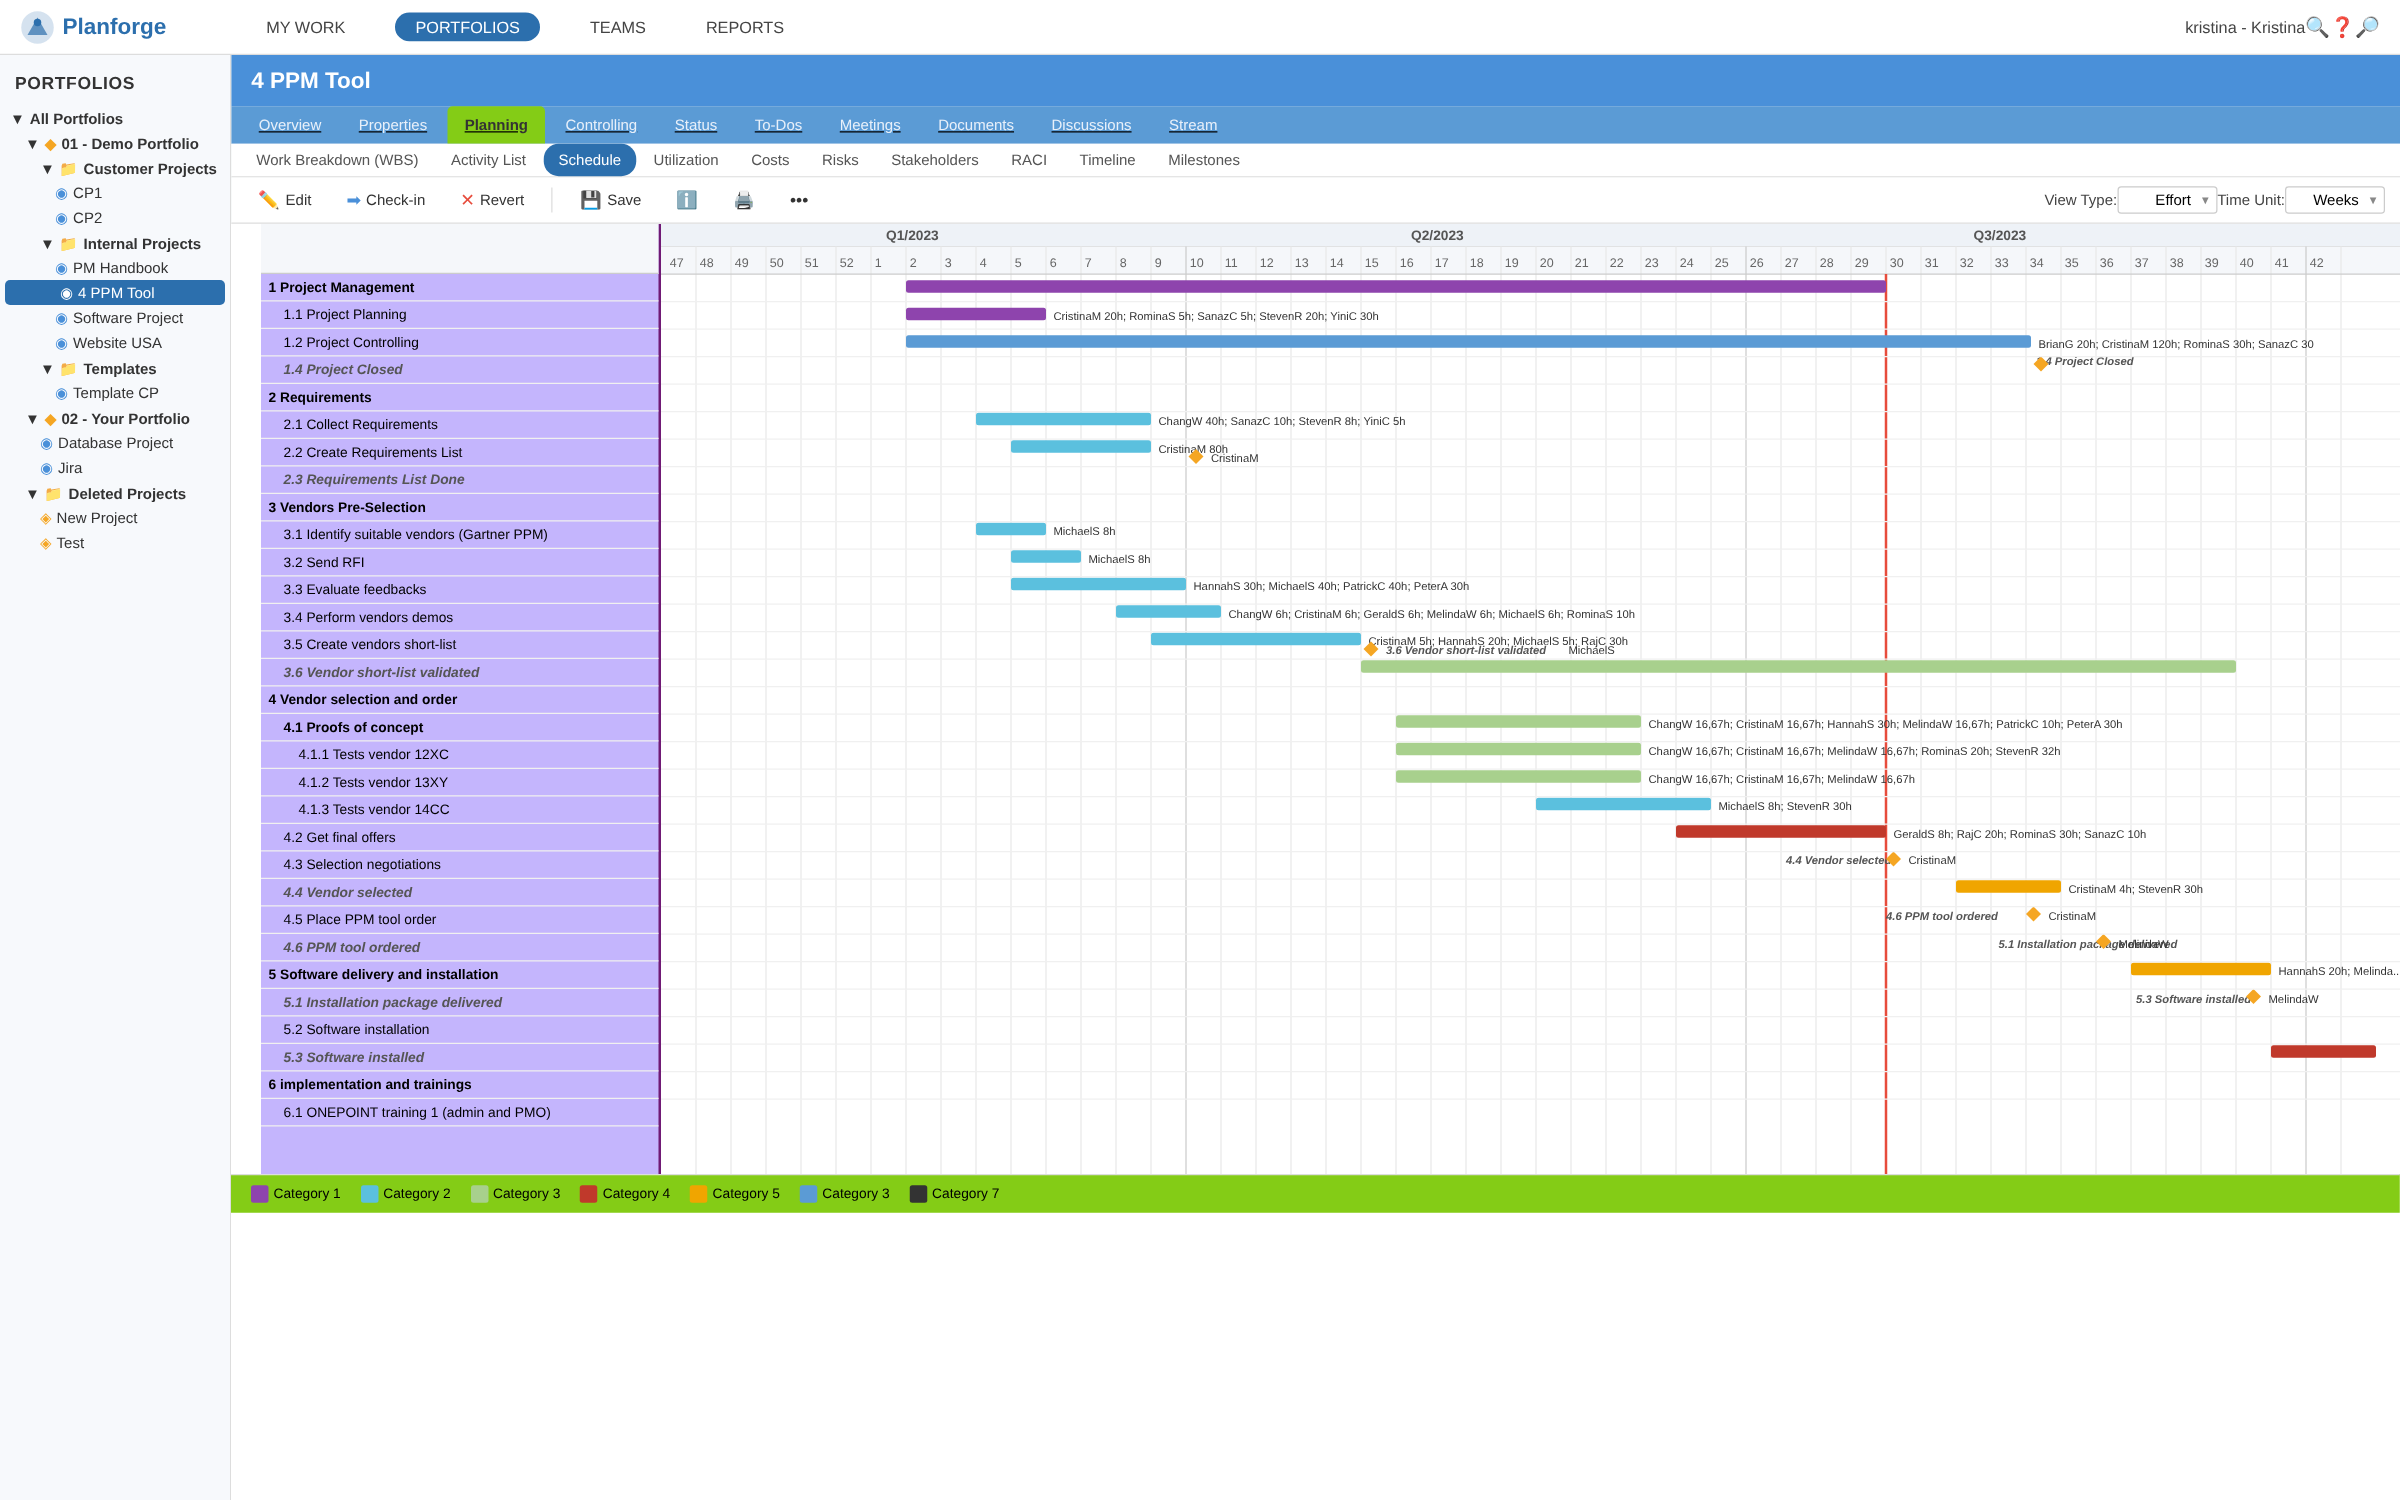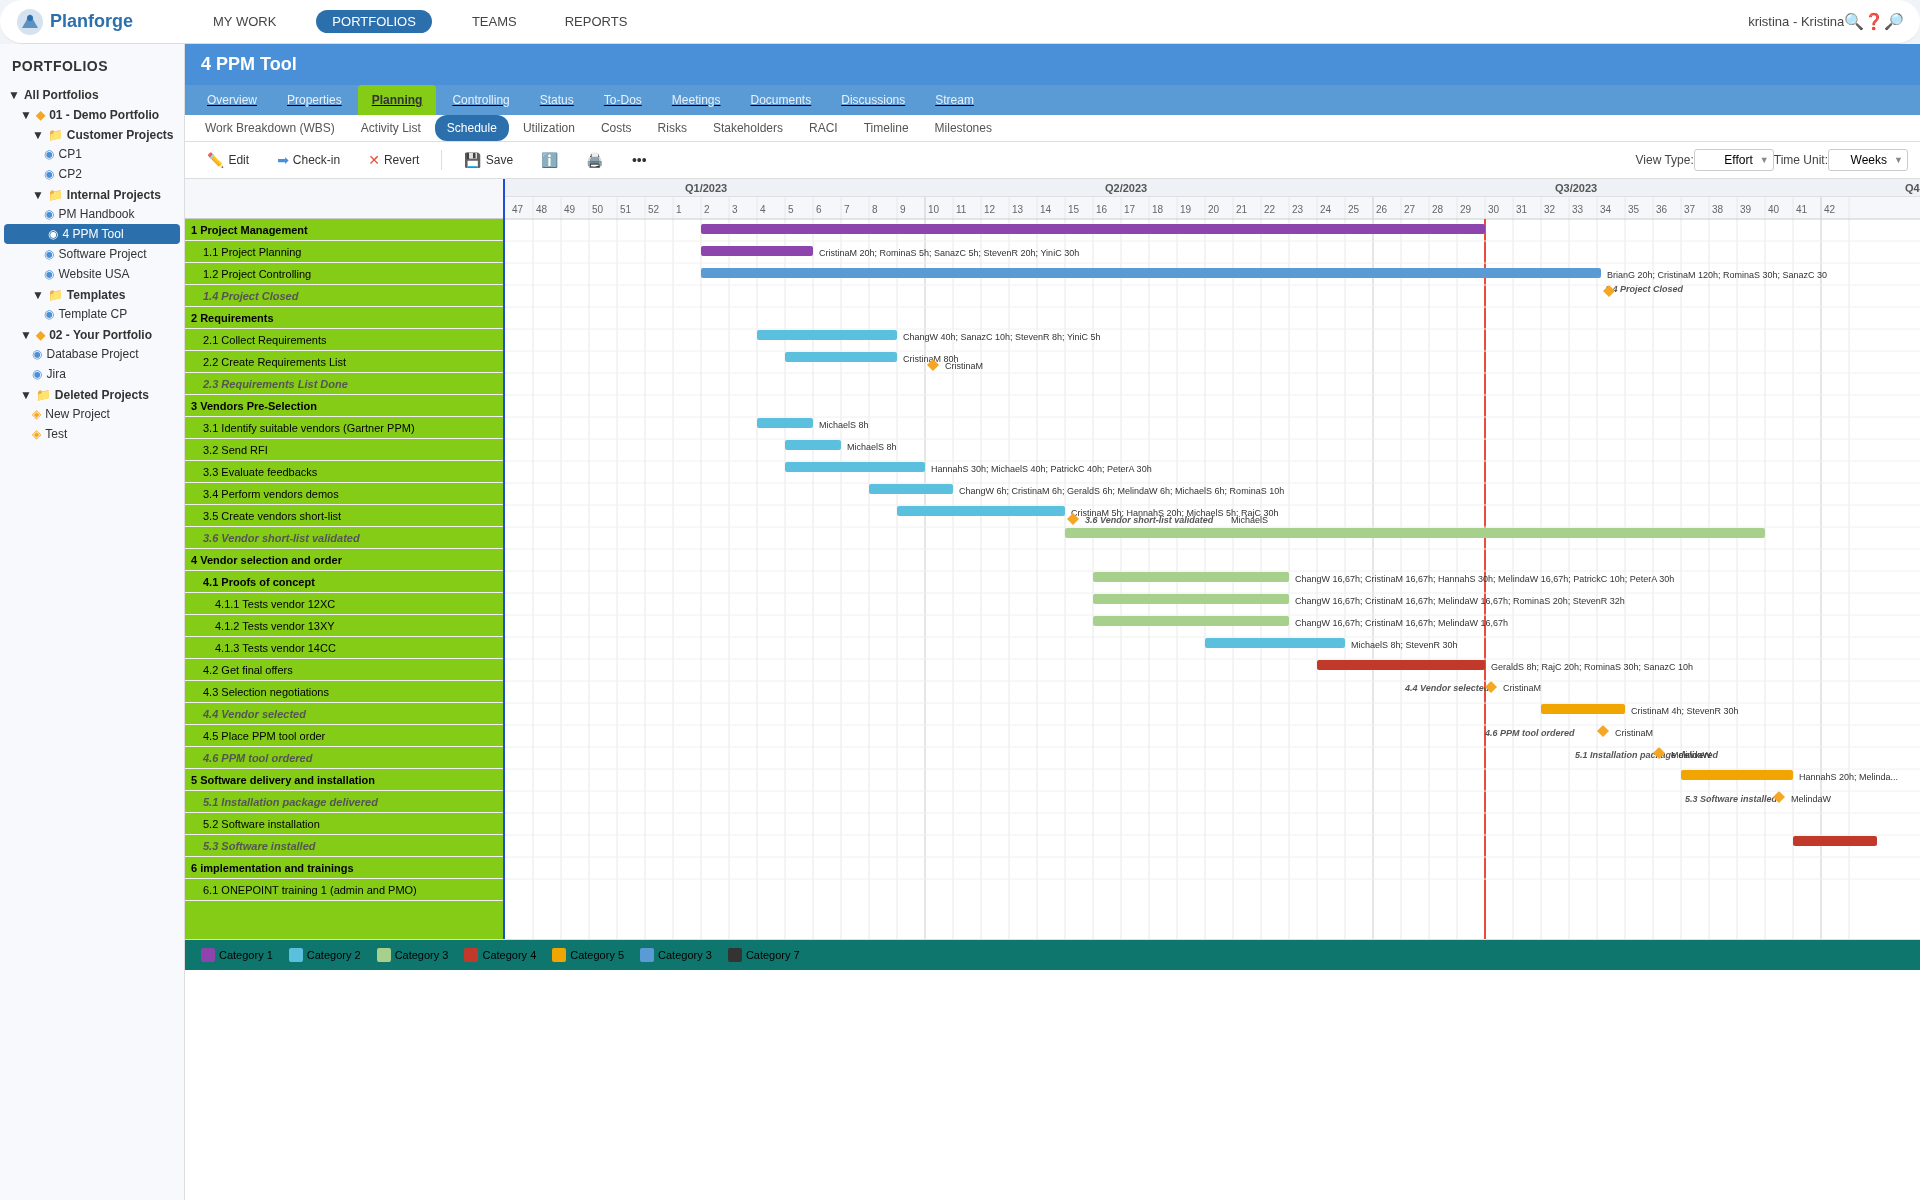--- a/index.html
+++ b/index.html
@@ -7,21 +7,20 @@
 
     
     .top-nav {
       height: 44px;
       background: #fff;
       border-bottom: 1px solid #ddd;
       display: flex;
       align-items: center;
       padding: 0 16px;
       gap: 32px;
-      border-radius: 22px;
     }
     .logo { display: flex; align-items: center; gap: 6px; font-weight: bold; font-size: 18px; color: #2c6fad; margin-right: 40px; }
     .logo-icon { width: 28px; height: 28px; }
     .nav-item { font-size: 13px; color: #444; cursor: pointer; padding: 4px 8px; }
     .nav-item.active { background: #2c6fad; color: #fff; border-radius: 14px; padding: 4px 16px; }
     .nav-right { margin-left: auto; display: flex; align-items: center; font-size: 13px; color: #444; }
     .user-label { cursor: pointer; }
 
     
     .main-layout { display: flex; height: calc(1200px - 44px); }
@@ -156,22 +155,23 @@
     .select-wrapper::after { content: '▼'; position: absolute; right: 5px; top: 50%; transform: translateY(-50%); font-size: 9px; color: #888; pointer-events: none; }
 
     
     .gantt-wrapper { flex: 1; overflow: auto; background: #fff; }
     .gantt-container { display: flex; min-width: 2200px; }
 
     
     .wbs-column {
       width: 320px;
       flex-shrink: 0;
-      border-right: 2px solid #1d4ed8;
-      background: #84cc16;
+      border-right: 2px solid #701a75;
+      background: #c4b5fd;
+      margin-left: 24px;
     }
     .gantt-header-spacer { height: 40px; border-bottom: 1px solid #ccc; background: #f5f7fa; }
     .gantt-row {
       height: 22px;
       display: flex;
       align-items: center;
       border-bottom: 1px solid #f0f0f0;
       padding: 0 6px;
       font-size: 11px;
       white-space: nowrap;
@@ -185,21 +185,21 @@
 
     
     .chart-area { flex: 1; overflow: hidden; position: relative; }
 
     
     .category-legend {
       display: flex;
       align-items: center;
       gap: 16px;
       padding: 8px 16px;
-      background: #0f766e;
+      background: #84cc16;
       border-top: 1px solid #ddd;
       font-size: 11px;
     }
     .legend-item { display: flex; align-items: center; gap: 4px; }
     .legend-color { width: 14px; height: 14px; border-radius: 2px; }
   </style>
 </head>
 <body>
 
 <div class="top-nav">

